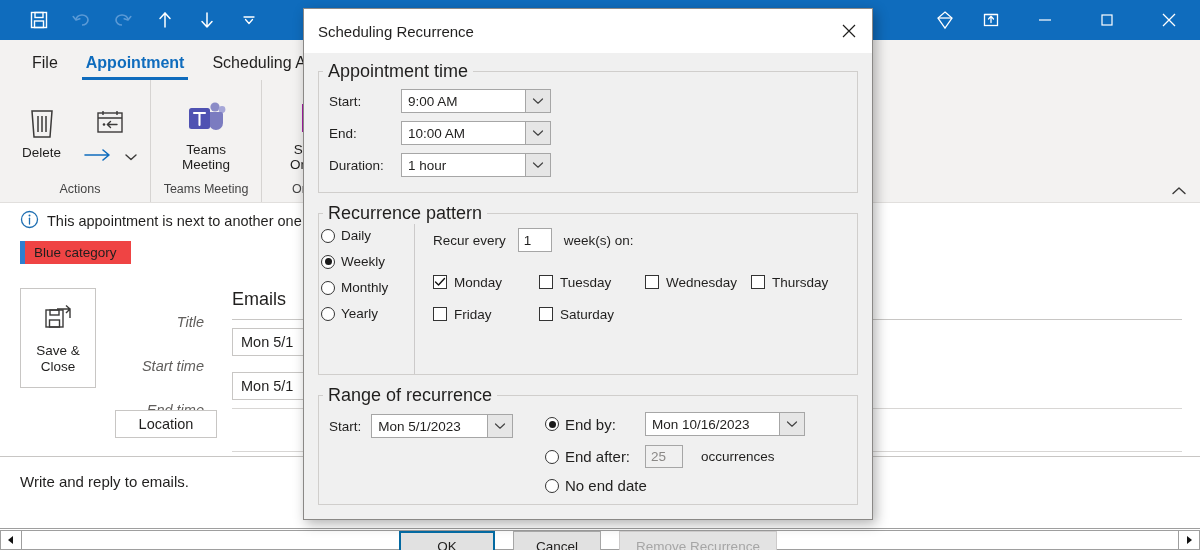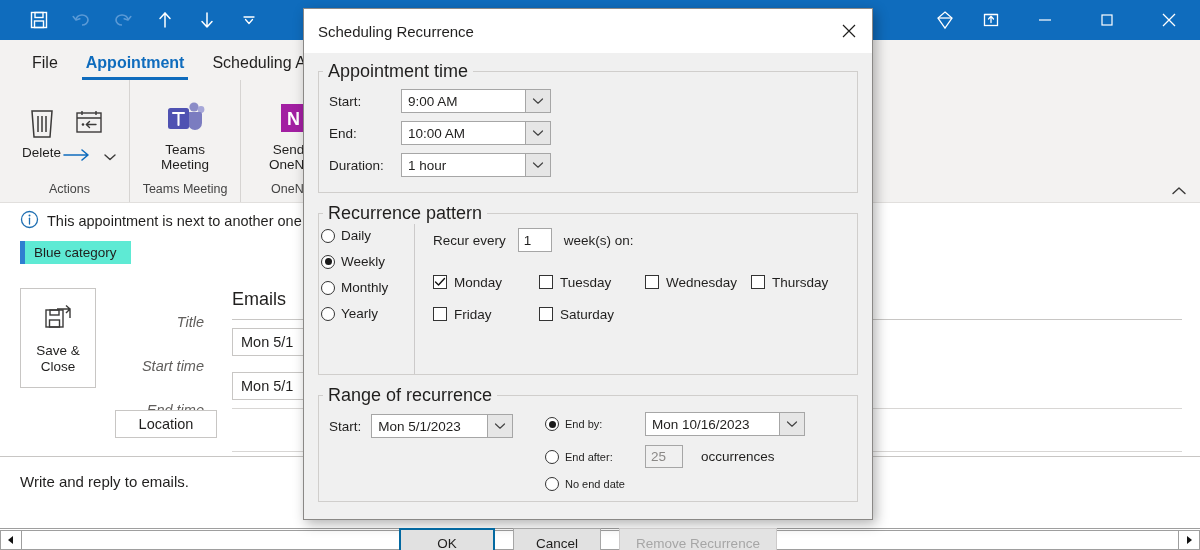--- a/index.html
+++ b/index.html
@@ -79,41 +79,41 @@
   }
   .btn-v {
     display: flex; flex-direction: column; align-items: center;
     justify-content: flex-start; width: 86px; gap: 3px;
   }
   .btn-v .cap {
     font-size: 13.5px; color: #201f1e; text-align: center; line-height: 15px;
   }
   .ico { display: flex; align-items: center; justify-content: center; height: 42px; }
 
-  .delete-grp { display: flex; align-items: flex-start; gap: 0; }
+  .delete-grp { display: flex; align-items: flex-start; gap: 21px; }
   .delete-col { display: flex; flex-direction: column; align-items: center; gap: 2px; }
   .del-cap { font-size: 13.5px; color: #201f1e; }
   .fwd-row { display: flex; align-items: center; gap: 8px; margin-top: 2px; }
 
   .collapse-ribbon {
     position: absolute; right: 12px; bottom: 2px;
     font-size: 13px; color: #444;
   }
 
   
   .infobar {
     position: absolute; left: 0; top: 204px; width: 1200px; height: 34px;
     display: flex; align-items: center; gap: 8px; padding-left: 20px;
     background: #ffffff;
   }
   .infobar .txt { font-size: 14.5px; color: #201f1e; white-space: nowrap; }
   .catrow { position: absolute; left: 20px; top: 241px; display: flex; }
   .cat-chip {
     display: flex; align-items: center; gap: 9px;
-    background: #5eead4; height: 23px; padding: 0 14px 0 0;
+    background: #ef4444; height: 23px; padding: 0 14px 0 0;
     font-size: 13.5px; color: #201f1e;
   }
   .cat-bar { width: 5px; height: 23px; background: #2f7fd0; }
 
   
   .formarea {
     position: absolute; left: 0; top: 270px; width: 1200px; height: 222px;
     background: #ffffff;
   }
   .saveclose {
@@ -244,21 +244,21 @@
   .cb.on svg { display: block; }
   .day-lbl { font-size: 13.5px; color: #201f1e; white-space: nowrap; }
 
   
   .rr-wrap { display: flex; padding-top: 2px; }
   .rr-left { width: 216px; padding-top: 2px; }
   .rr-start-row { display: flex; align-items: center; gap: 10px; }
   .rr-start-row .lbl { font-size: 13.5px; color: #201f1e; }
   .rr-right { flex: 1; display: flex; flex-direction: column; gap: 9px; }
   .rr-opt { display: flex; align-items: center; gap: 6px; }
-  .rr-opt .optlbl { font-size: 11px; color: #201f1e; }
+  .rr-opt .optlbl { font-size: 15px; color: #201f1e; }
   .occ-box {
     width: 38px; height: 23px; border: 1px solid #a6a6a6; background: #f0f0f0;
     display: flex; align-items: center; padding-left: 5px;
     font-size: 13.5px; color: #8a8886;
   }
   .occ-lbl { font-size: 13.5px; color: #201f1e; }
 
   
   .dlg-buttons {
     display: flex; justify-content: center; align-items: center; gap: 18px;

